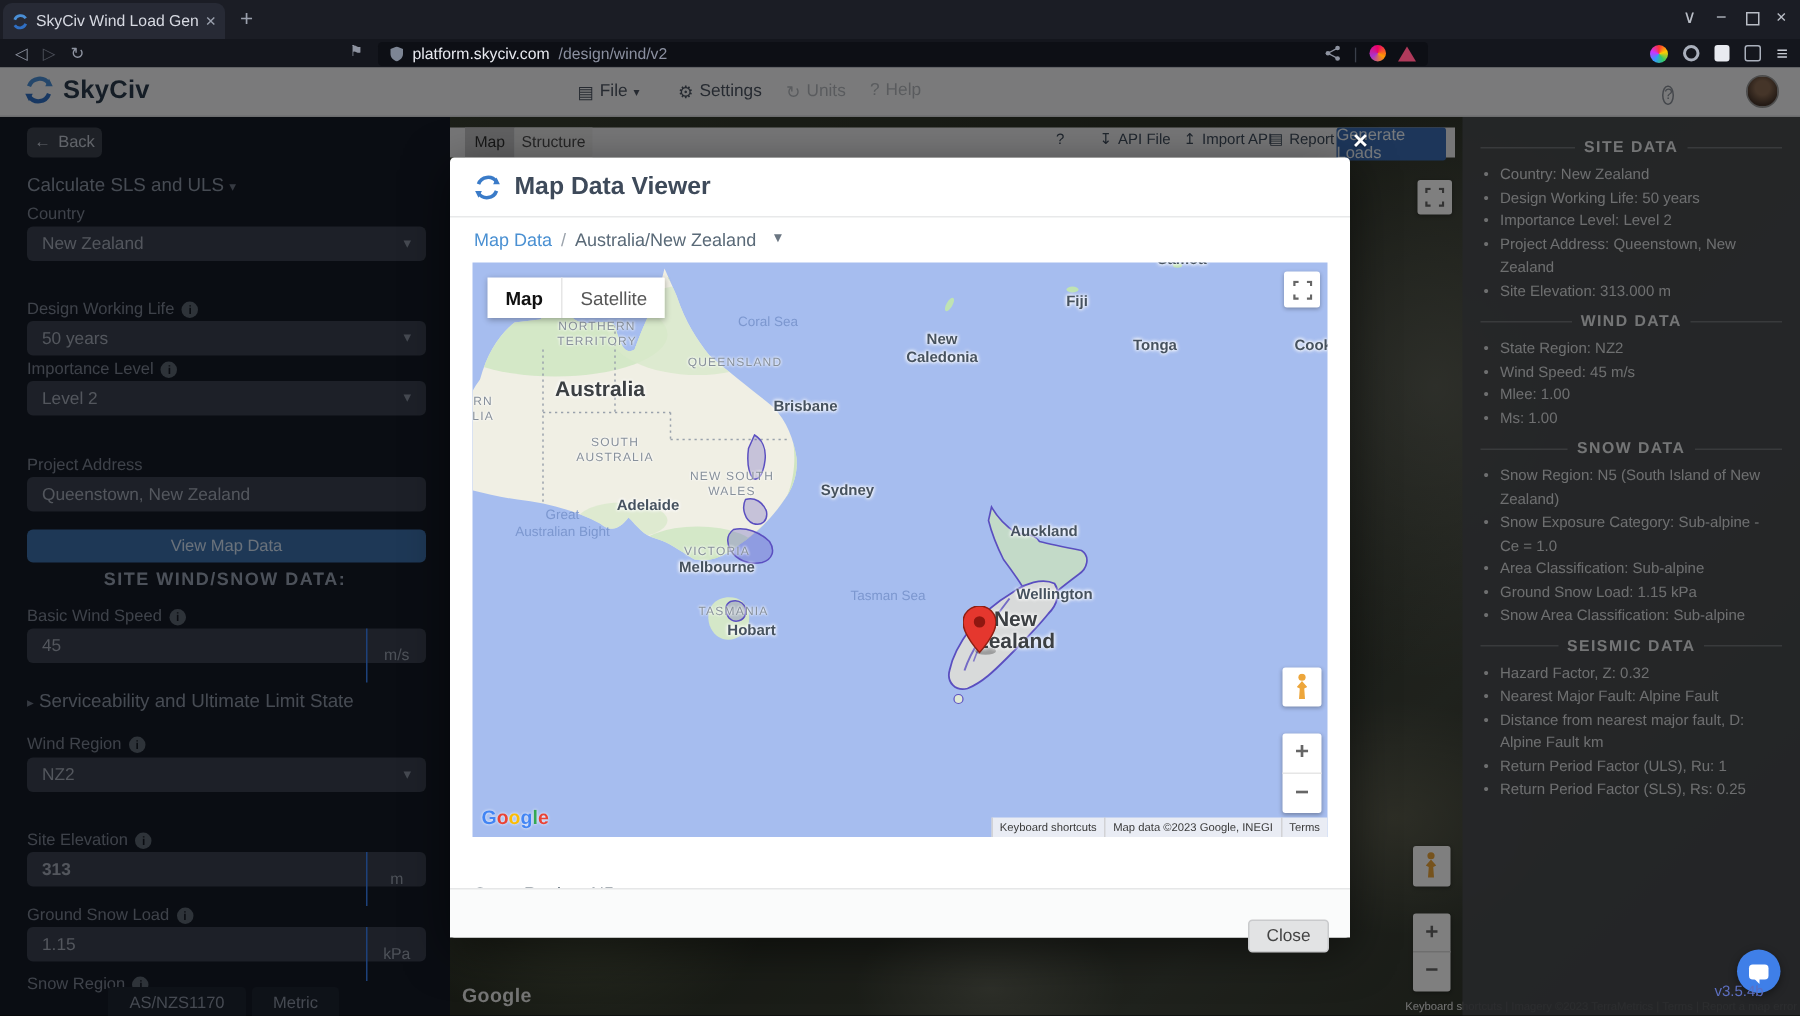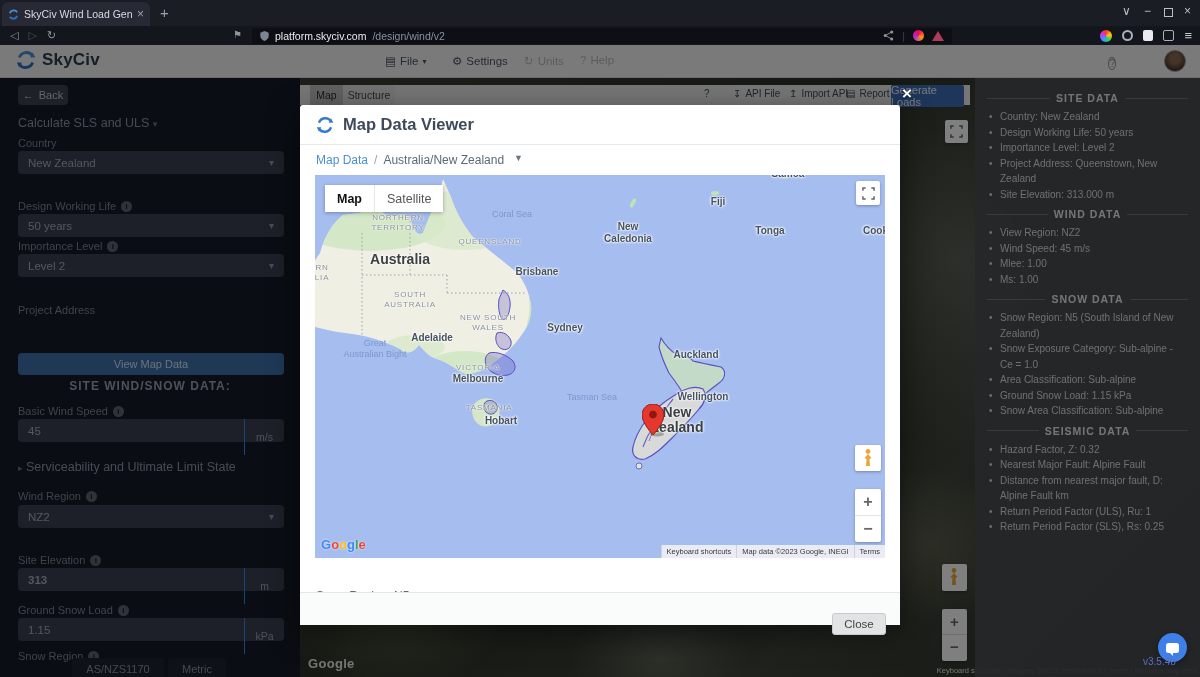--- a/index.html
+++ b/index.html
@@ -237,20 +237,21 @@
 
     <div class="sb-label" style="top:162px;">
         <span>Importance Level</span>
         <span class="inf"></span>
       </div>
     <div class="sb-select" style="top:176px;">
         <span>Level 2</span>
       </div>
 
     <div class="sb-label" style="top:226px;">Project Address</div>
+    <input class="sb-input" style="top: 240px;" readonly="" value="Queenstown, New Zealand">
 
     <div class="viewmapbtn">View Map Data</div>
     <div class="sb-heading">SITE WIND/SNOW DATA:</div>
 
     <div class="sb-label" style="top:327px;">
         <span>Basic Wind Speed</span>
         <span class="inf"></span>
       </div>
     <input class="sb-input" style="top: 341px;" readonly="" value="45">
     <div class="unitbox" style="left:244px;top:341px;">m/s</div>
@@ -326,21 +327,21 @@
     <span id="bg-attrib">Keyboard shortcuts  |  Imagery ©2023 TerraMetrics  |  Terms  |  Report a map error</span>
 
     <div id="rightpanel">
       <div class="rp-head">SITE DATA</div>
       <div class="rp-item">Country: New Zealand</div>
       <div class="rp-item">Design Working Life: 50 years</div>
       <div class="rp-item">Importance Level: Level 2</div>
       <div class="rp-item">Project Address: Queenstown, New Zealand</div>
       <div class="rp-item">Site Elevation: 313.000 m</div>
       <div class="rp-head">WIND DATA</div>
-      <div class="rp-item">View Region: NZ2</div>
+      <div class="rp-item">State Region: NZ2</div>
       <div class="rp-item">Wind Speed: 45 m/s</div>
       <div class="rp-item">Mlee: 1.00</div>
       <div class="rp-item">Ms: 1.00</div>
       <div class="rp-head">SNOW DATA</div>
       <div class="rp-item">Snow Region: N5 (South Island of New Zealand)</div>
       <div class="rp-item">Snow Exposure Category: Sub-alpine - Ce = 1.0</div>
       <div class="rp-item">Area Classification: Sub-alpine</div>
       <div class="rp-item">Ground Snow Load: 1.15 kPa</div>
       <div class="rp-item">Snow Area Classification: Sub-alpine</div>
       <div class="rp-head">SEISMIC DATA</div>

